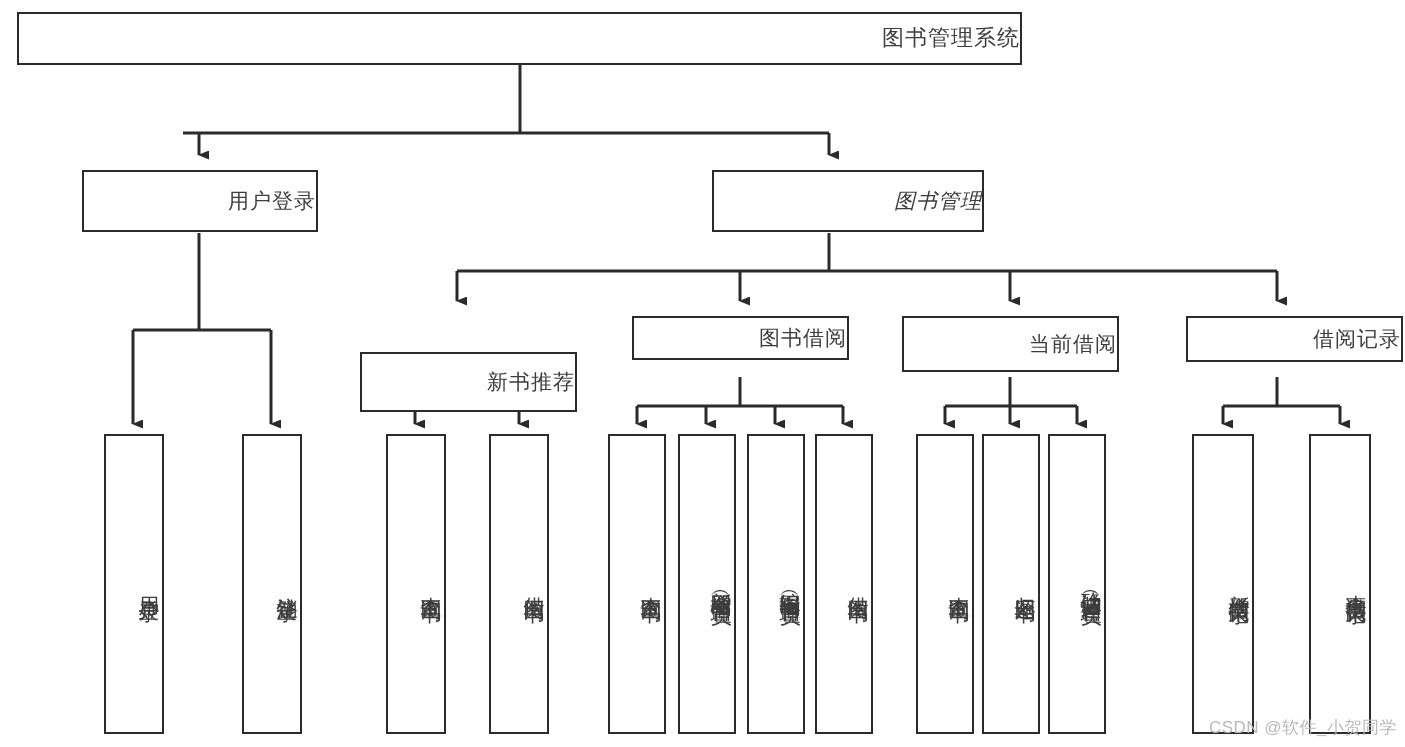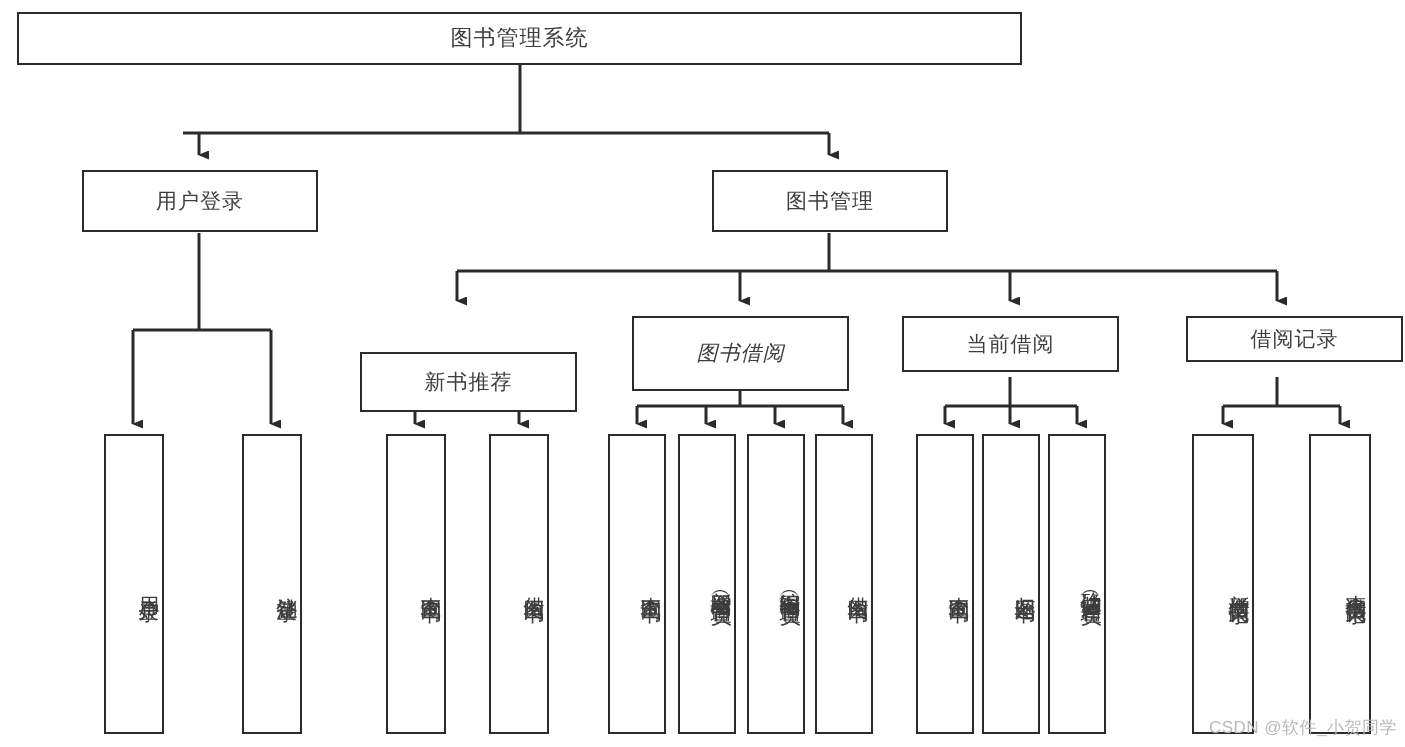--- a/index.html
+++ b/index.html
@@ -27,21 +27,21 @@
     height: 747px;
     pointer-events: none;
   }
   .node {
     position: absolute;
     box-sizing: border-box;
     border: 2px solid #2b2b2b;
     background: #ffffff;
     display: flex;
     align-items: center;
-    justify-content: center;
+    justify-content: flex-end;
     color: #3d3d3d;
     line-height: 1.28;
   }
   .node.horiz {
     font-size: 21px;
     letter-spacing: 1px;
   }
   .node.vert {
     writing-mode: vertical-rl;
     text-orientation: upright;
@@ -126,28 +126,28 @@
     </g>
   </svg>
 
   <div class="node horiz root" style="left:17px; top:12px; width:1005px; height:53px;">
     <span class="label">图书管理系统</span>
   </div>
 
   <div class="node horiz" style="left:82px; top:170px; width:236px; height:62px;">
     <span class="label">用户登录</span>
   </div>
-  <div class="node horiz" style="left:712px; top:170px; width:236px; height:62px;">
+  <div class="node horiz" style="left:712px; top:170px; width:272px; height:62px;font-style:italic;">
     <span class="label">图书管理</span>
   </div>
 
   <div class="node horiz" style="left:360px; top:316px; width:217px; height:60px;margin-top:36px;">
     <span class="label">新书推荐</span>
   </div>
-  <div class="node horiz" style="left:632px; top:316px; width:217px; height:75px;font-style:italic;">
+  <div class="node horiz" style="left:632px; top:316px; width:217px; height:44px;">
     <span class="label">图书借阅</span>
   </div>
   <div class="node horiz" style="left:902px; top:316px; width:217px; height:56px;">
     <span class="label">当前借阅</span>
   </div>
   <div class="node horiz" style="left:1186px; top:316px; width:217px; height:46px;">
     <span class="label">借阅记录</span>
   </div>
 
   <div class="node vert" style="left:104px; top:434px; width:60px; height:300px;">

